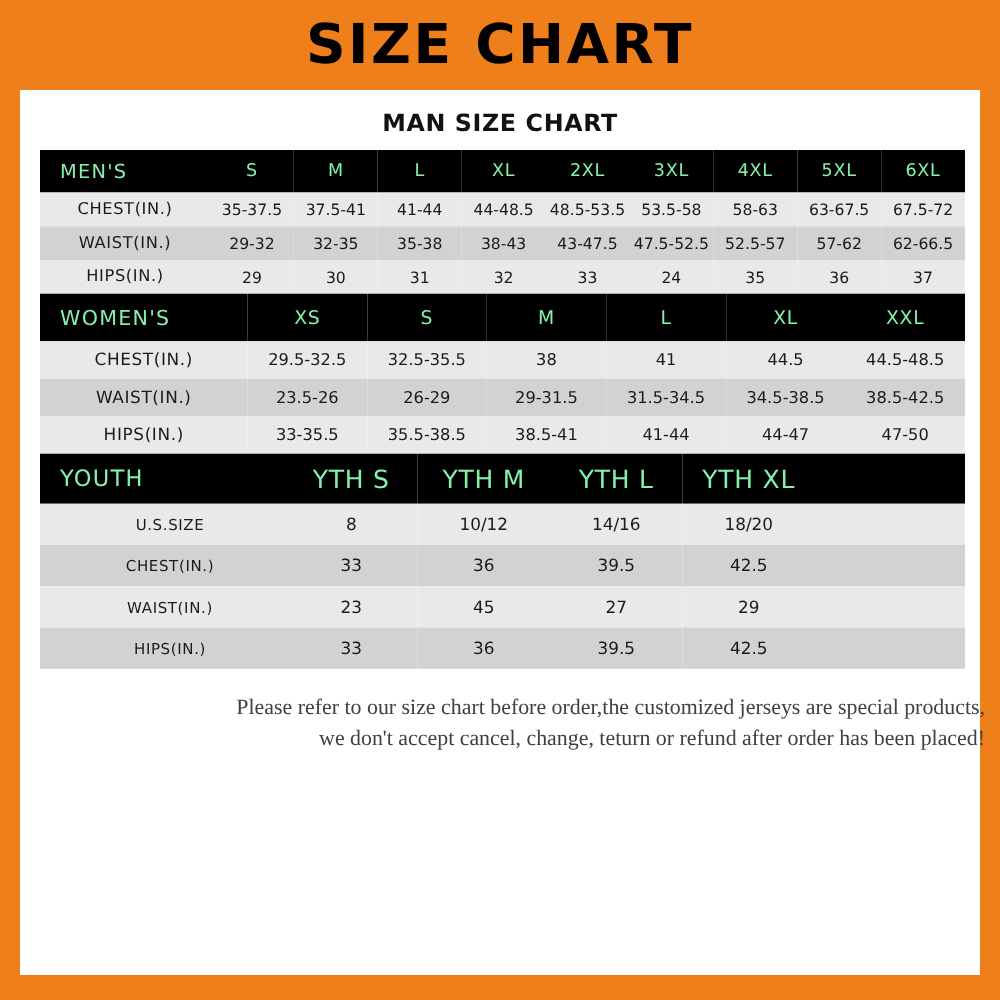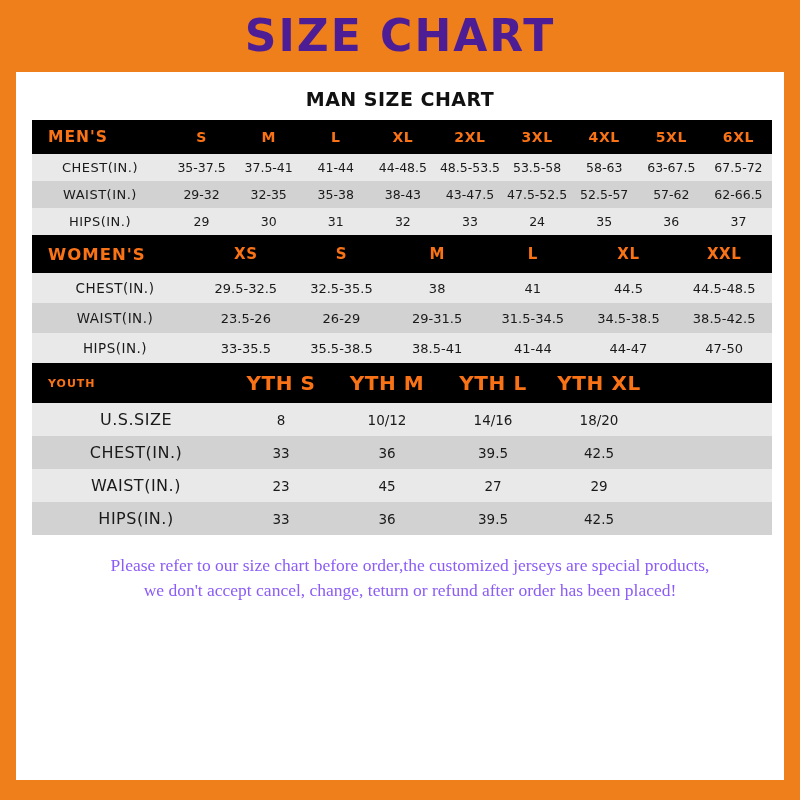--- a/index.html
+++ b/index.html
@@ -28,21 +28,21 @@
     display: flex;
     align-items: center;
     justify-content: center;
     margin: 0 -16px;
   }
   .header-title {
     font-family: "DejaVu Sans", sans-serif;
     font-weight: bold;
     font-size: 44px;
     letter-spacing: 2px;
-    color: #4c1d95;
+    color: #000000;
     line-height: 1;
   }
   .content {
     padding: 0 16px;
   }
   .section-title {
     text-align: center;
     font-family: "DejaVu Sans", sans-serif;
     font-weight: bold;
     font-size: 19px;
@@ -64,56 +64,56 @@
     text-align: center;
     font-family: "DejaVu Sans", sans-serif;
     font-size: 12.5px;
     color: #1a1a1a;
     padding: 0;
     height: 27px;
     vertical-align: middle;
   }
   table.size-table thead th {
     background: #000000;
-    color: #f97316;
+    color: #86efac;
     height: 34px;
     font-size: 14px;
-    font-weight: bold;
+    font-weight: normal;
     letter-spacing: 0.6px;
   }
   table.size-table thead th.corner {
     text-align: left;
     padding-left: 16px;
     font-size: 15.5px;
     letter-spacing: 1px;
   }
   table.size-table tbody td.rowhead {
     font-size: 13px;
     letter-spacing: 0.5px;
     text-align: center;
   }
   tr.band-light td { background: #e9e9e9; }
   tr.band-dark td  { background: #d2d2d2; }
 
   
   table.youth th, table.youth td { font-size: 13.5px; height: 33px; }
   table.youth thead th { font-size: 20px; height: 40px; }
-  table.youth thead th.corner { font-size: 11px; margin-left: 44px; }
-  table.youth tbody td.rowhead { font-size: 16px; padding-left: 12px; }
+  table.youth thead th.corner { font-size: 18px; margin-left: 44px; }
+  table.youth tbody td.rowhead { font-size: 12px; padding-left: 12px; }
 
   table.women th, table.women td { font-size: 13px; height: 30px; }
   table.women thead th { font-size: 15px; height: 38px; }
   table.women thead th.corner { font-size: 16.5px; }
   table.women tbody td.rowhead { font-size: 13.5px; }
 
   .footer-note {
     margin: 18px auto 0 auto;
     width: 756px;
-    text-align: center;
-    color: #8b5cf6;
+    text-align: right;
+    color: #404040;
     font-family: "Liberation Serif", serif;
     font-size: 17.5px;
     line-height: 1.45;
   }
   .footer-note div { white-space: nowrap; }
   .bottom-band {
     position: absolute;
     left: 0;
     right: 0;
     bottom: 0;

